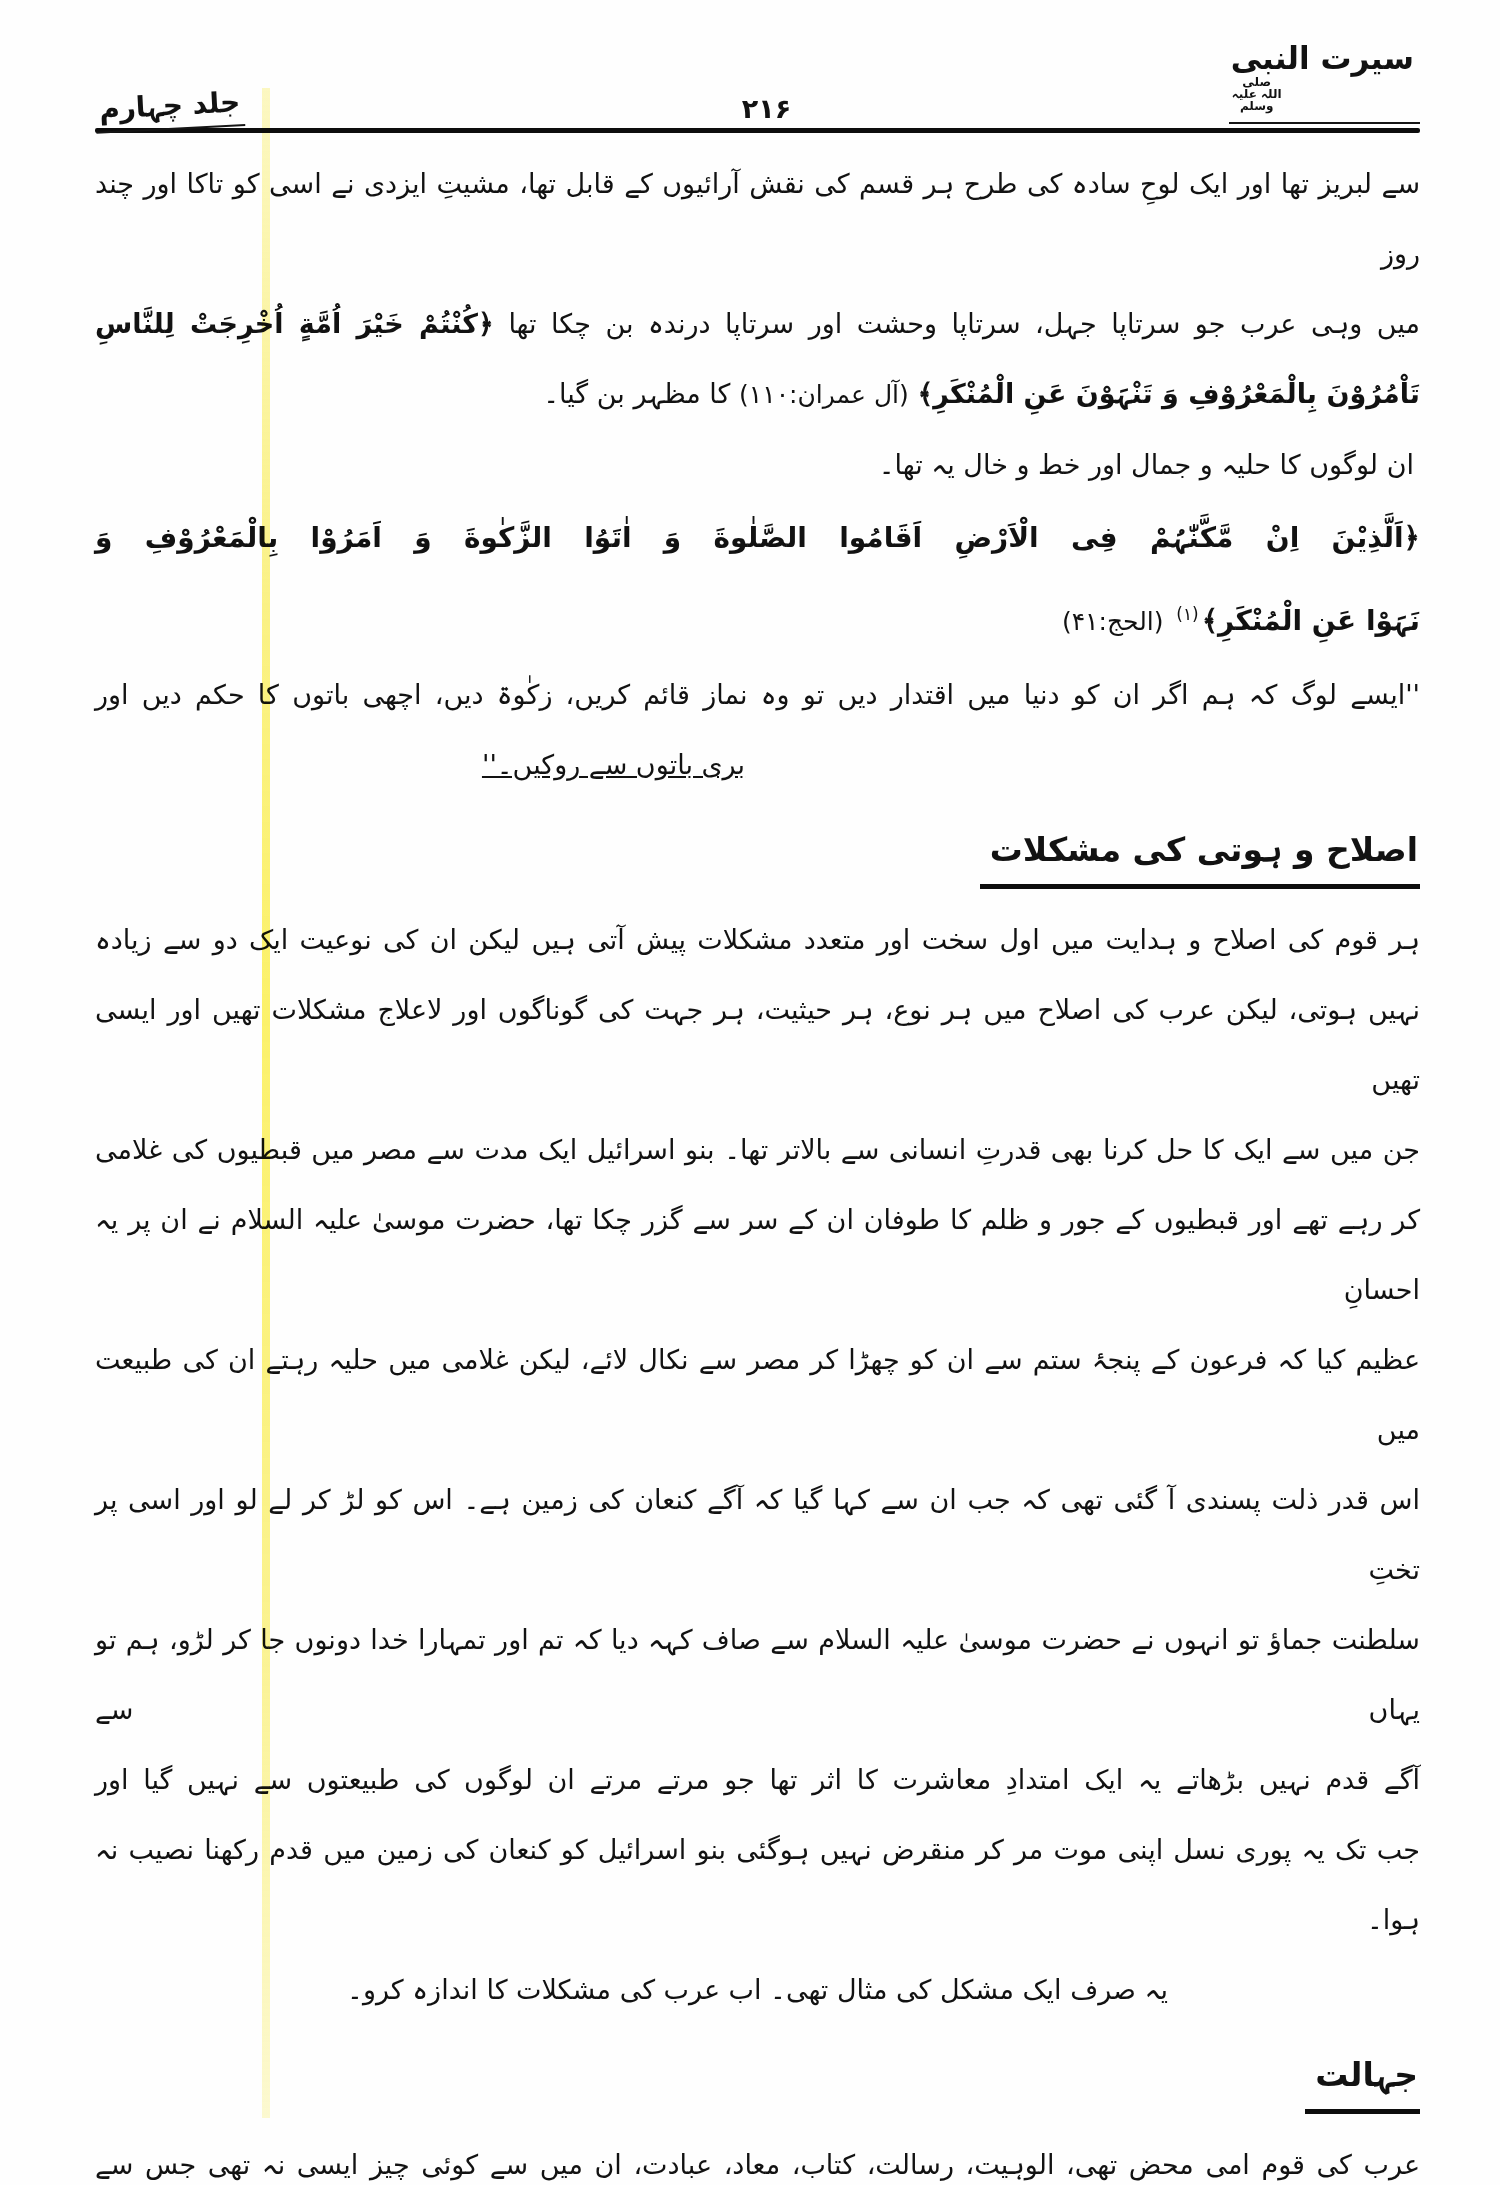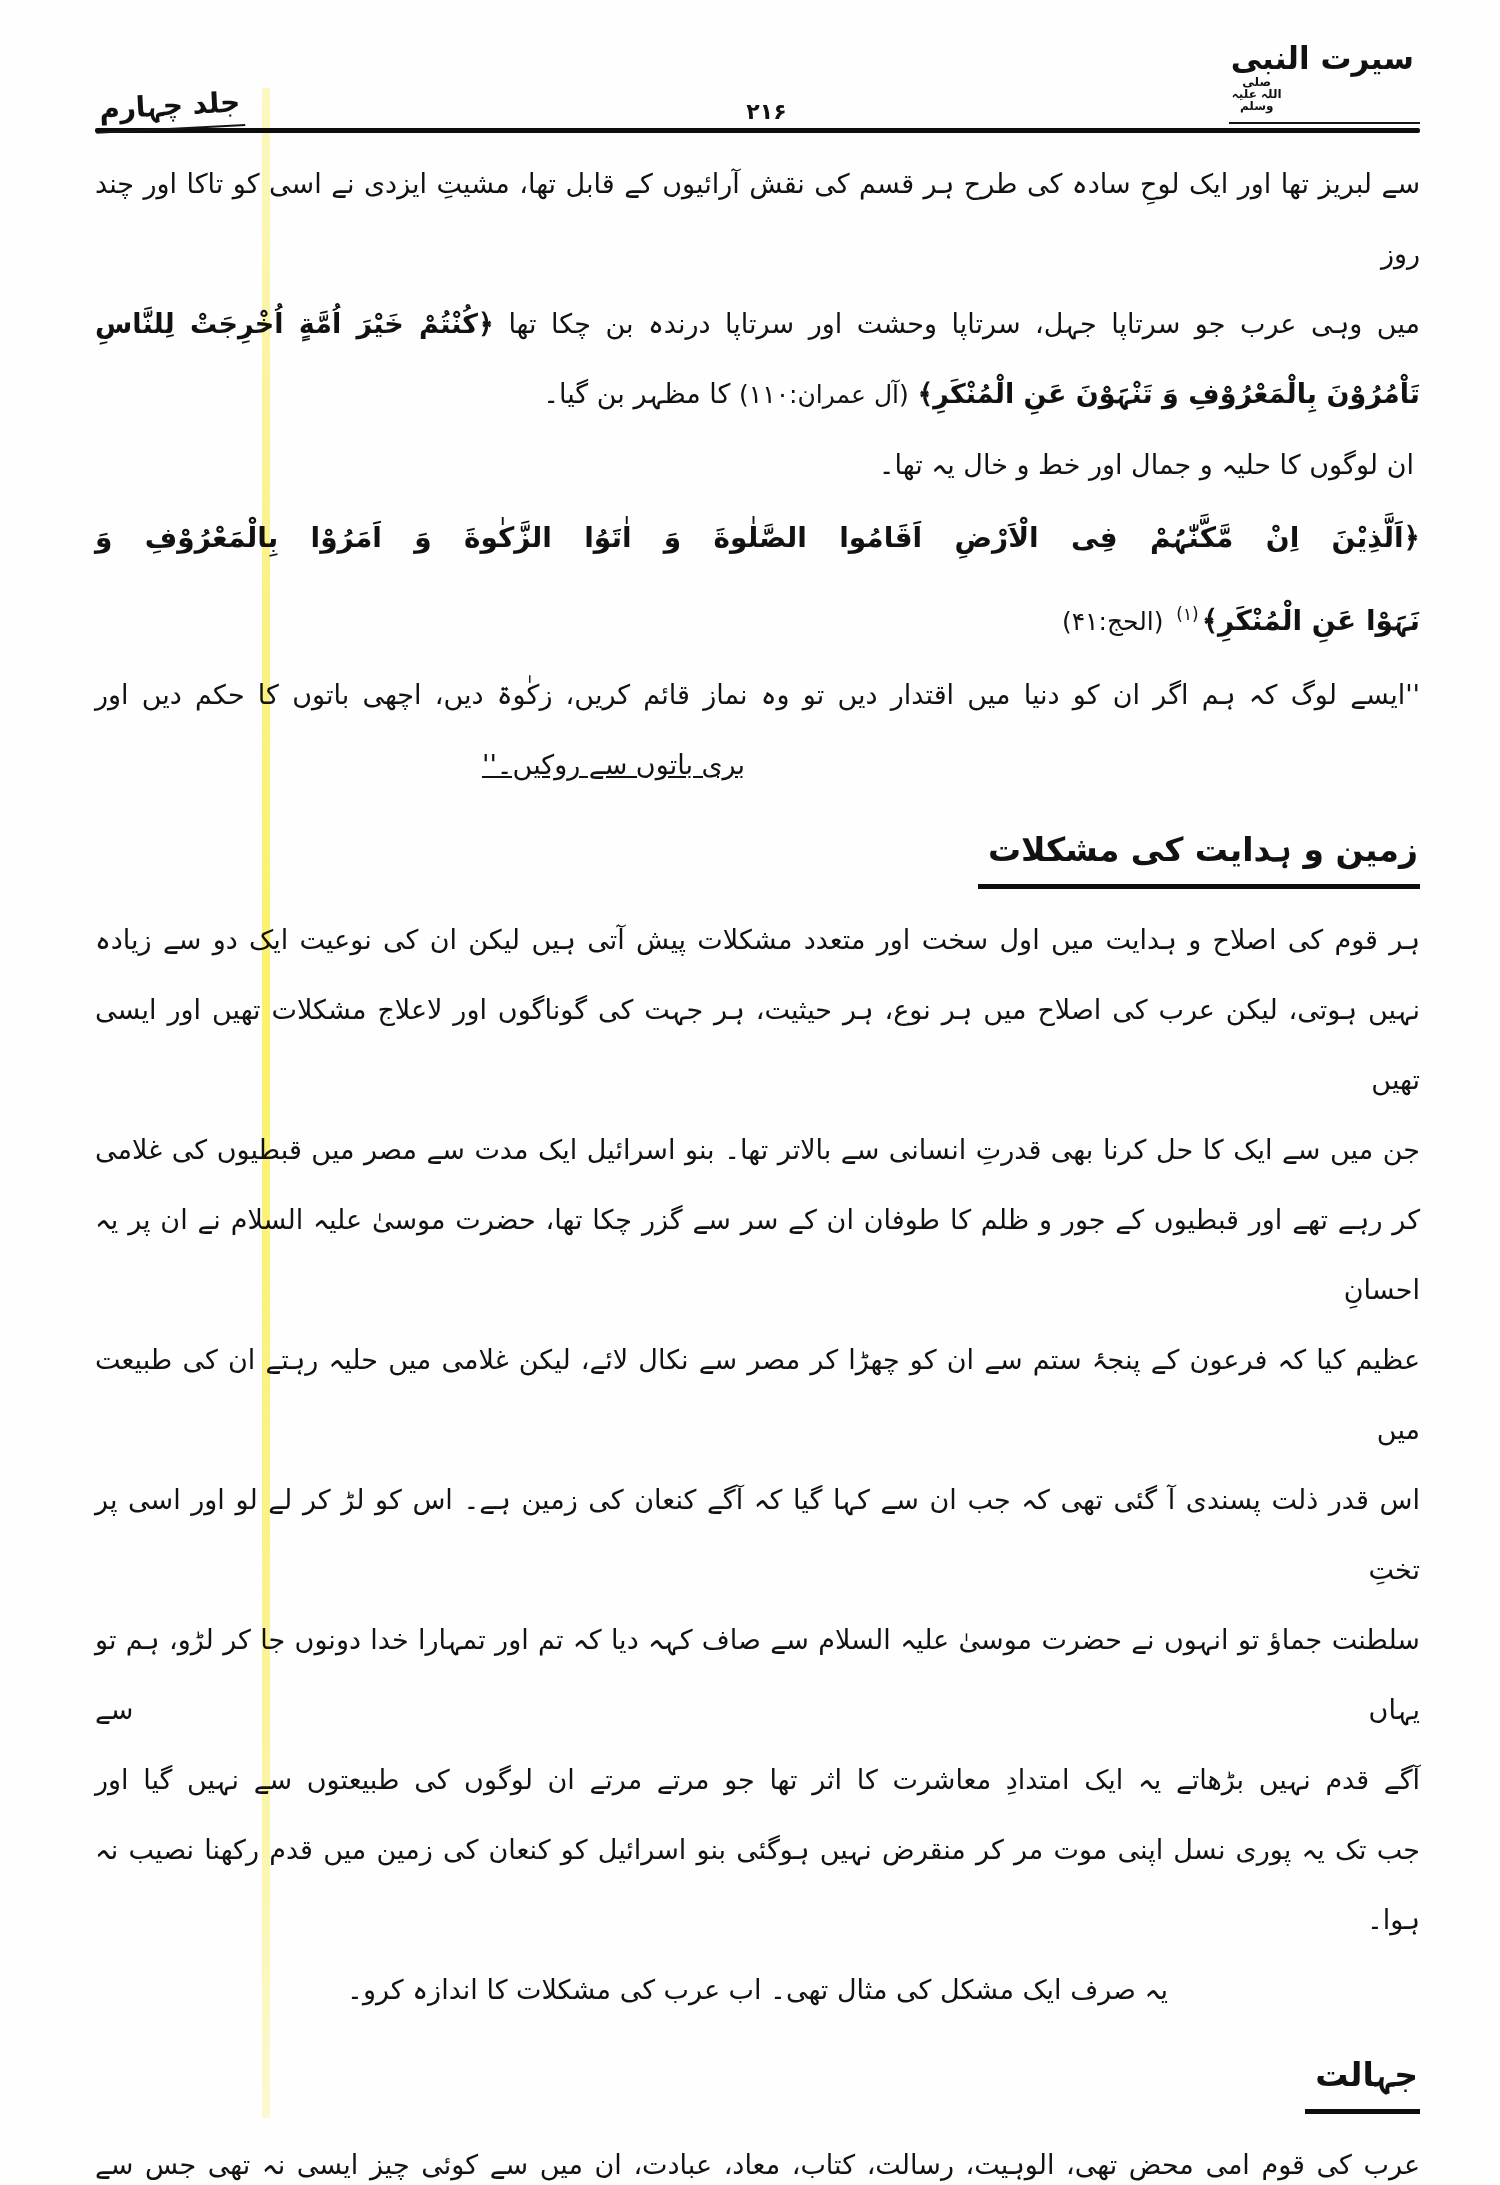--- a/index.html
+++ b/index.html
@@ -42,21 +42,21 @@
     padding:0 6px 4px 2px;
     display:flex;align-items:flex-end;gap:6px;flex-direction:column;
   }
   .honorific{
     font-size:12px;line-height:12px;
     display:inline-block;width:52px;
     text-align:center;
     transform:translateY(-6px);
     font-weight:bold;
   }
-  .hdr-num{font-size:22px;font-weight:bold;letter-spacing:2px;transform:translateX(30px);}
+  .hdr-num{font-size:27px;font-weight:bold;letter-spacing:2px;transform:translateX(30px);}
   .hdr-vol{
     font-size:28px;font-weight:bold;
     border-bottom:2px solid #151515;
     padding:0 4px 6px 4px;
     transform:rotate(-3deg) translateY(6px);
   }
   .rule{
     height:5px;background:#0d0d0d;
     margin-top:4px;
     border-radius:2px;
@@ -104,21 +104,21 @@
 
     <div class="line r" style="padding-right:6px;">ان لوگوں کا حلیہ و جمال اور خط و خال یہ تھا۔</div>
 
     <div class="line verse j">﴿اَلَّذِیْنَ اِنْ مَّکَّنّٰہُمْ فِی الْاَرْضِ اَقَامُوا الصَّلٰوةَ وَ اٰتَوُا الزَّکٰوةَ وَ اَمَرُوْا بِالْمَعْرُوْفِ وَ</div>
     <div class="line verse c"><span>نَہَوْا عَنِ الْمُنْکَرِ﴾</span><sup class="fnsup">(۱)</sup> <span class="vref">(الحج:۴۱)</span></div>
 
     <div class="line j">''ایسے لوگ کہ ہم اگر ان کو دنیا میں اقتدار دیں تو وہ نماز قائم کریں، زکٰوۃ دیں، اچھی باتوں کا حکم دیں اور</div>
     <div class="line trans-end">بری باتوں سے روکیں۔''</div>
 
     <div class="heading-wrap">
-      <span class="heading">زمین و ہدایت کی مشکلات</span>
+      <span class="heading">اصلاح و ہوتی کی مشکلات</span>
     </div>
 
     <div class="line j">ہر قوم کی اصلاح و ہدایت میں اول سخت اور متعدد مشکلات پیش آتی ہیں لیکن ان کی نوعیت ایک دو سے زیادہ</div>
     <div class="line j">نہیں ہوتی، لیکن عرب کی اصلاح میں ہر نوع، ہر حیثیت، ہر جہت کی گوناگوں اور لاعلاج مشکلات تھیں اور ایسی تھیں</div>
     <div class="line j">جن میں سے ایک کا حل کرنا بھی قدرتِ انسانی سے بالاتر تھا۔ بنو اسرائیل ایک مدت سے مصر میں قبطیوں کی غلامی</div>
     <div class="line j">کر رہے تھے اور قبطیوں کے جور و ظلم کا طوفان ان کے سر سے گزر چکا تھا، حضرت موسیٰ علیہ السلام نے ان پر یہ احسانِ</div>
     <div class="line j">عظیم کیا کہ فرعون کے پنجۂ ستم سے ان کو چھڑا کر مصر سے نکال لائے، لیکن غلامی میں حلیہ رہتے ان کی طبیعت میں</div>
     <div class="line j">اس قدر ذلت پسندی آ گئی تھی کہ جب ان سے کہا گیا کہ آگے کنعان کی زمین ہے۔ اس کو لڑ کر لے لو اور اسی پر تختِ</div>
     <div class="line j">سلطنت جماؤ تو انہوں نے حضرت موسیٰ علیہ السلام سے صاف کہہ دیا کہ تم اور تمہارا خدا دونوں جا کر لڑو، ہم تو یہاں سے</div>
     <div class="line j">آگے قدم نہیں بڑھاتے یہ ایک امتدادِ معاشرت کا اثر تھا جو مرتے مرتے ان لوگوں کی طبیعتوں سے نہیں گیا اور</div>

